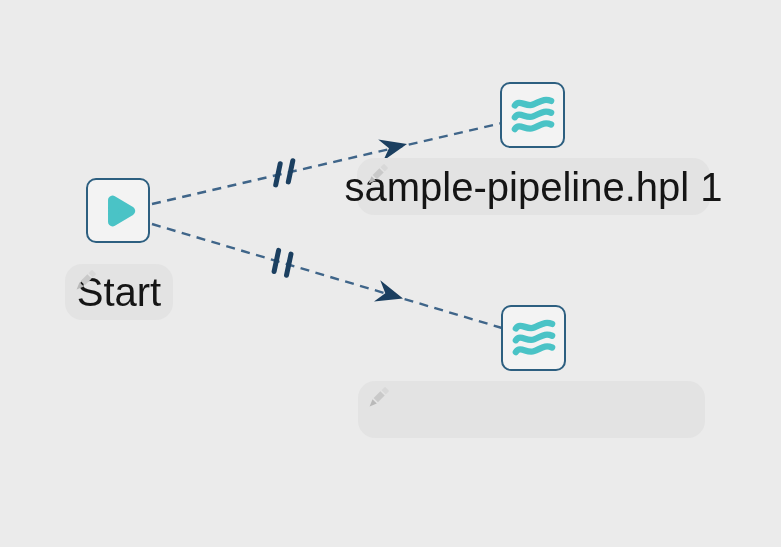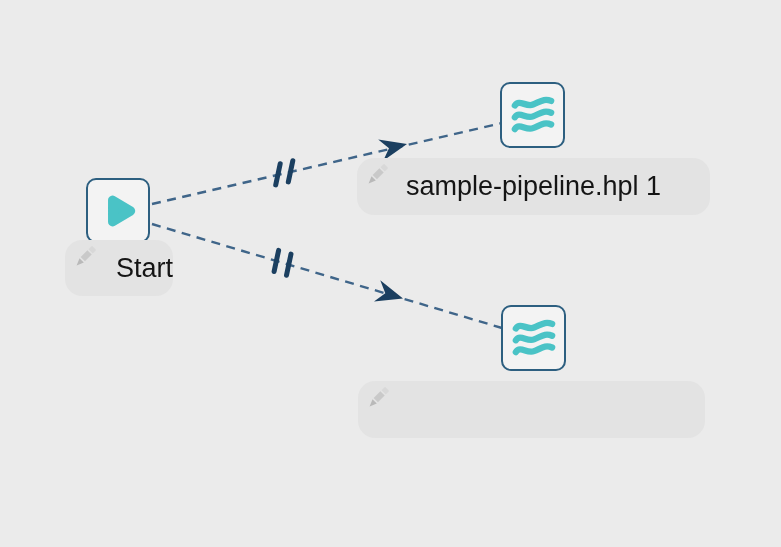--- a/index.html
+++ b/index.html
@@ -46,21 +46,21 @@
     stroke-width:7;
     stroke-linecap:round;
   }
   .pill{
     position:absolute;
     box-sizing:border-box;
     background:var(--pill-bg,#e3e3e3);
     border-radius:17px;
     display:flex;align-items:center;justify-content:center;
     color:var(--label-text,#151515);
-    font-size:27px;
+    font-size:40px;
     line-height:1;
     white-space:nowrap;
   }
   .pencil{
     position:absolute;
     left:8px;top:2px;
     width:27px;height:27px;
   }
   .pencil .p-tip{fill:var(--pencil-gray,#b9b9b9);}
   .pencil .p-body{fill:#c9c9c9;}
@@ -90,21 +90,21 @@
       </g>
       <path class="hop-arrow" d="M0 0 L-27 11 L-18.5 0 L-27 -11 Z" transform="translate(403,298.6) rotate(16.6)"></path>
     </g>
   </svg>
 
   <div class="node" style="left:86px;top:178px;width:64px;height:65px;">
     <svg width="58" height="58" viewBox="0 0 64 64">
       <polygon class="play-tri" points="26,20 26,44 46,32"></polygon>
     </svg>
   </div>
-  <div class="pill" style="left:65px;top:240px;width:108px;height:56px;justify-content:flex-end;">
+  <div class="pill" style="left:65px;top:264px;width:108px;height:56px;">
     <svg class="pencil" viewBox="0 0 24 24">
       <path class="p-tip" d="M3.2 20.8 L5.8 14.4 L9.6 18.2 Z"></path>
       <path class="p-body" d="M6.8 13.4 L12.8 7.4 L16.6 11.2 L10.6 17.2 Z"></path>
       <path class="p-eraser" d="M13.8 6.4 L16.2 4 Q16.9 3.3 17.6 4 L20 6.4 Q20.7 7.1 20 7.8 L17.6 10.2 Z"></path>
     </svg>
     <span>Start</span>
   </div>
 
   <div class="node" style="left:500px;top:82px;width:65px;height:66px;">
     <svg width="58" height="58" viewBox="0 0 64 64">

